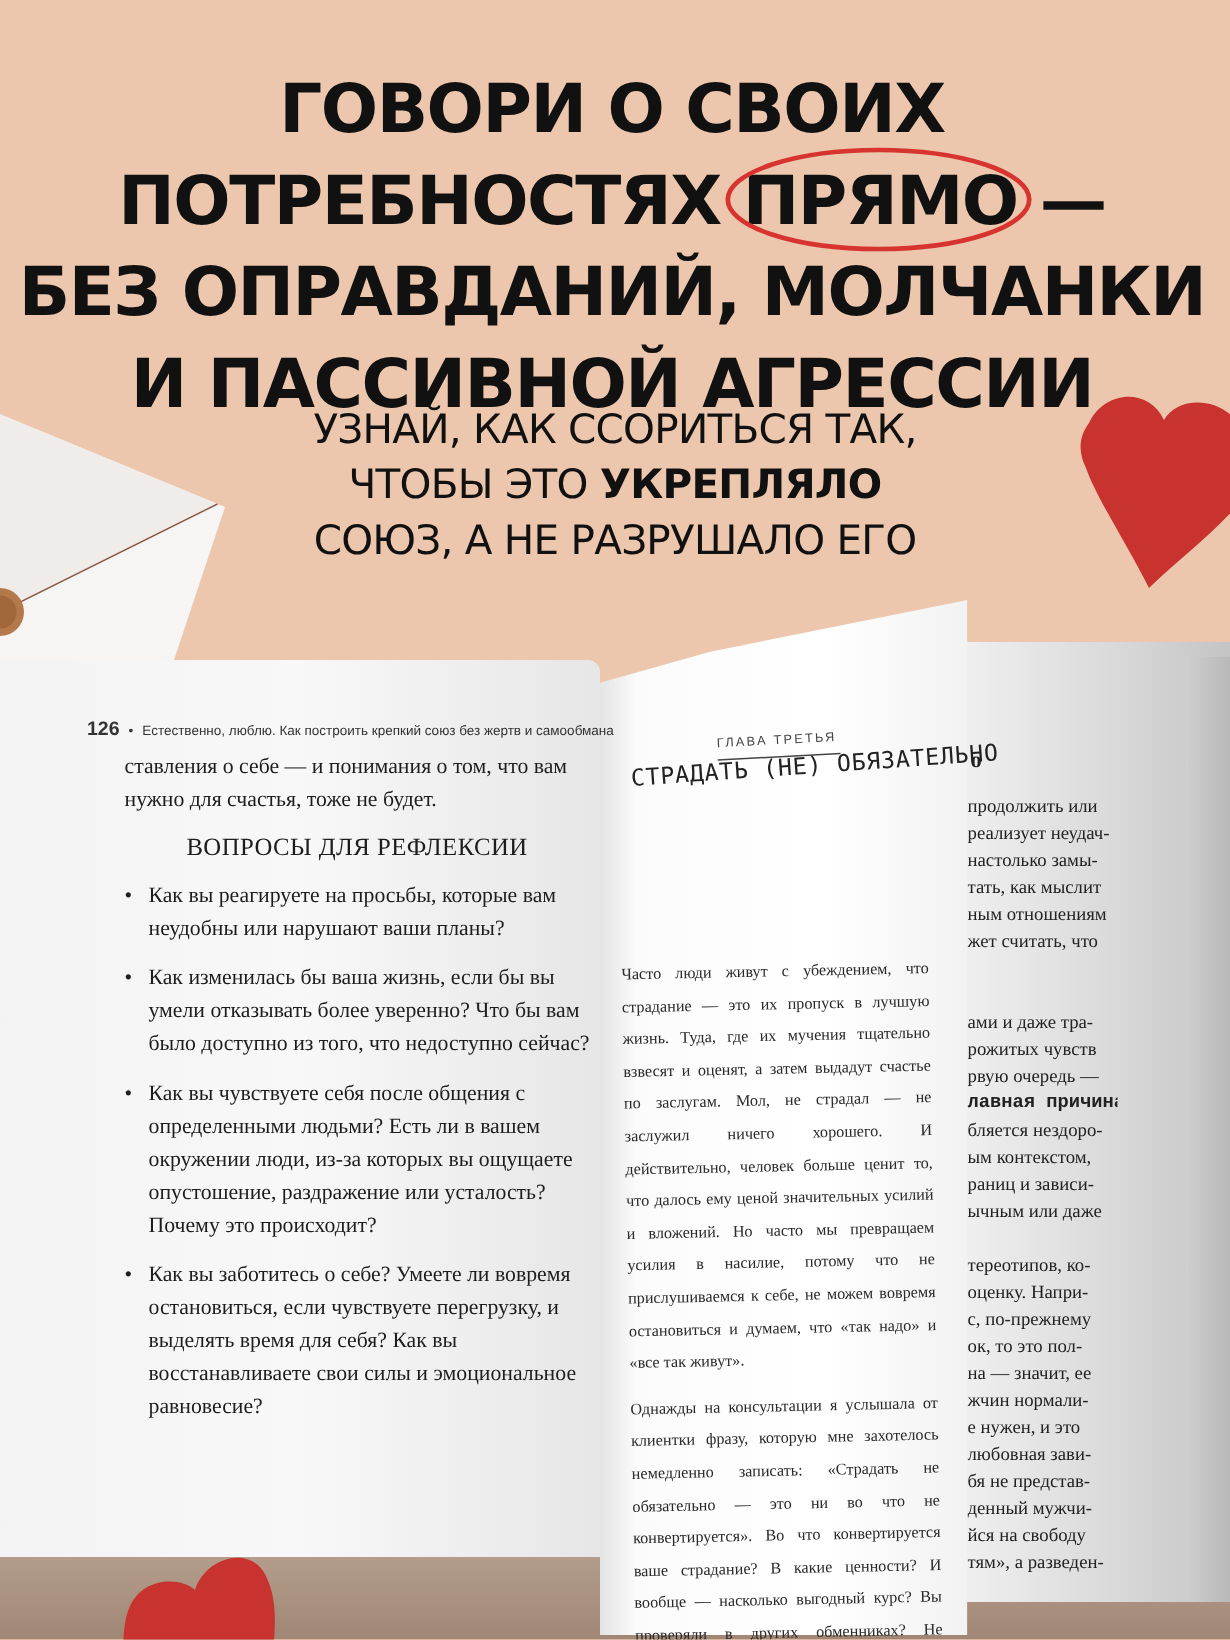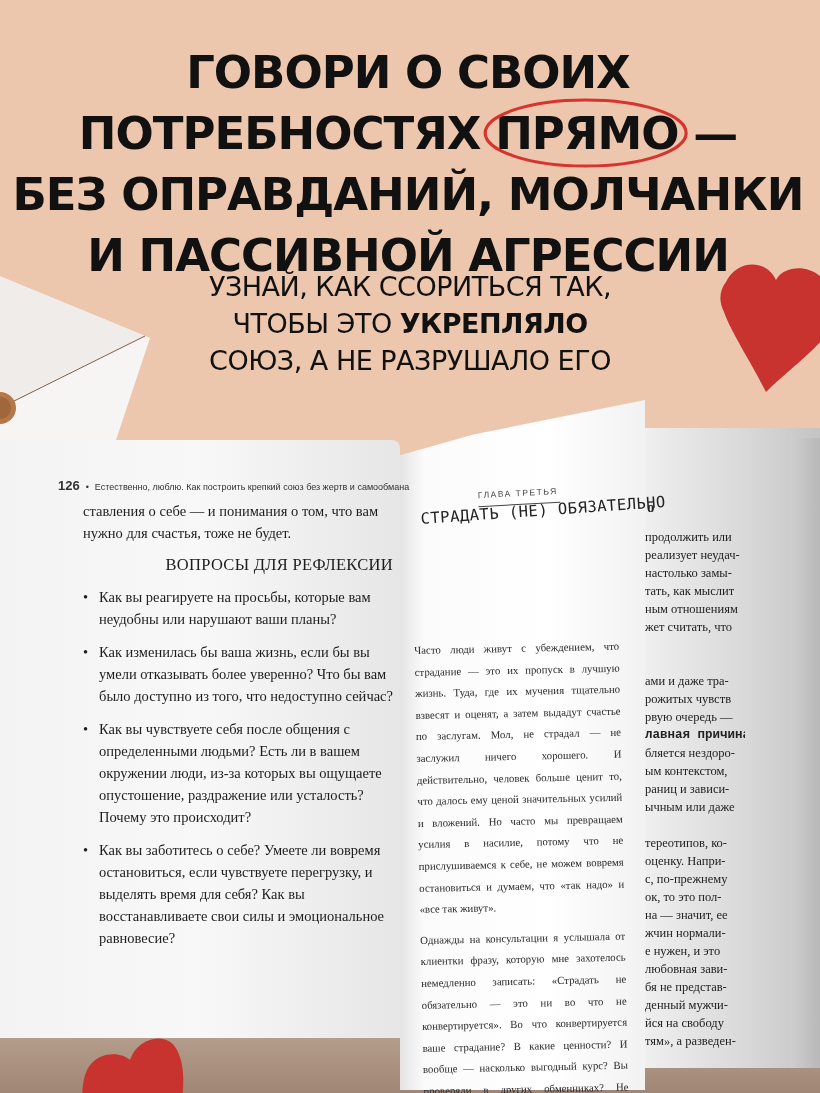--- a/index.html
+++ b/index.html
@@ -63,21 +63,21 @@
   .far-page .bold { font-weight:bold;font-family:Liberation Mono, monospace; }
 
   .lp-header { position:absolute; left:58px; top:478px; z-index:7; font-size:9px; color:#333; white-space:nowrap; }
   .lp-header .num { font-weight:bold; font-size:13px; margin-right:6px; }
   .lp-header .dot { margin-right:6px; }
   .lp-text {
     position:absolute; left:62px; top:500px; width:310px; z-index:7;
     font-family:Liberation Serif, serif; color:#1d1d1d; font-size:14.5px; line-height:22px;margin-left:21px;
   }
   .lp-text p { margin:0; }
-  .lp-text h3 { font-weight:normal; text-align:right; font-size:16.5px; margin:10px 0 10px; letter-spacing:0.3px; }
+  .lp-text h3 { font-weight:normal; text-align:center; font-size:16.5px; margin:10px 0 10px; letter-spacing:0.3px; }
   .lp-text ul { list-style:none; padding:0; margin:0; }
   .lp-text li { position:relative; padding-left:16px; margin-bottom:11px; }
   .lp-text li::before { content:"•"; position:absolute; left:0; top:0; }
 
   .rp-chapter {
     position:absolute; left:478px; top:488px; z-index:8; font-size:8.5px; letter-spacing:1.5px; color:#444;
     transform:rotate(-3deg); border-bottom:1px solid #444; padding-bottom:6px; width:82px;
   }
   .rp-title {
     position:absolute; left:420px; top:510px; z-index:8; font-size:15.5px; letter-spacing:0.5px; color:#222;

